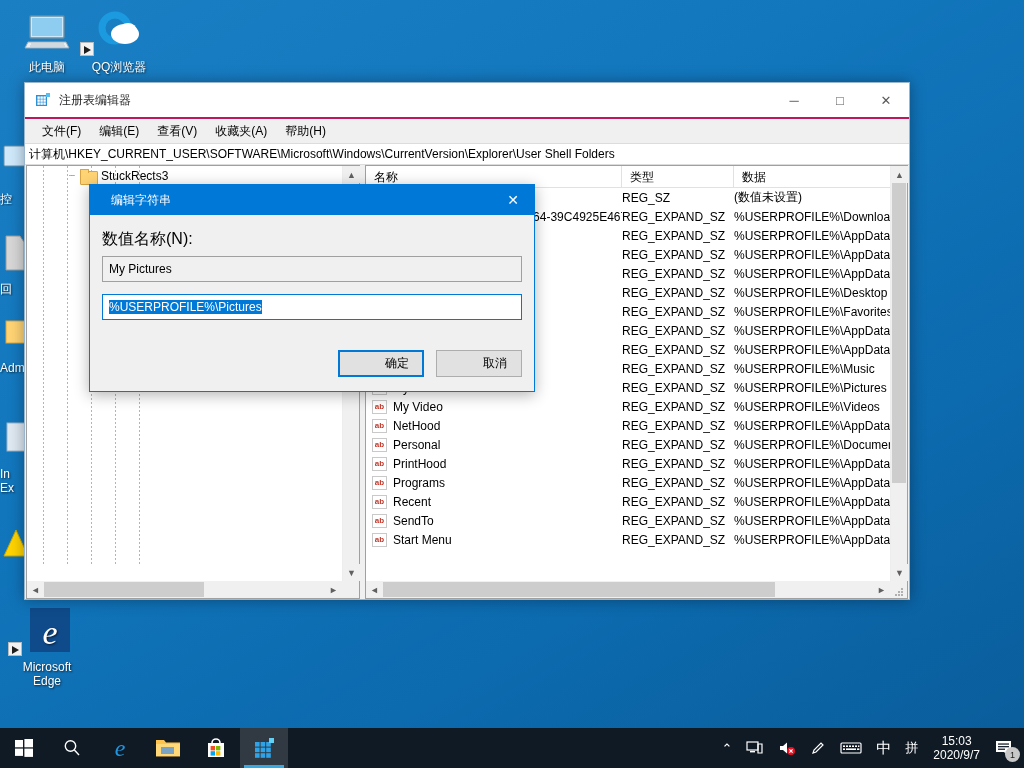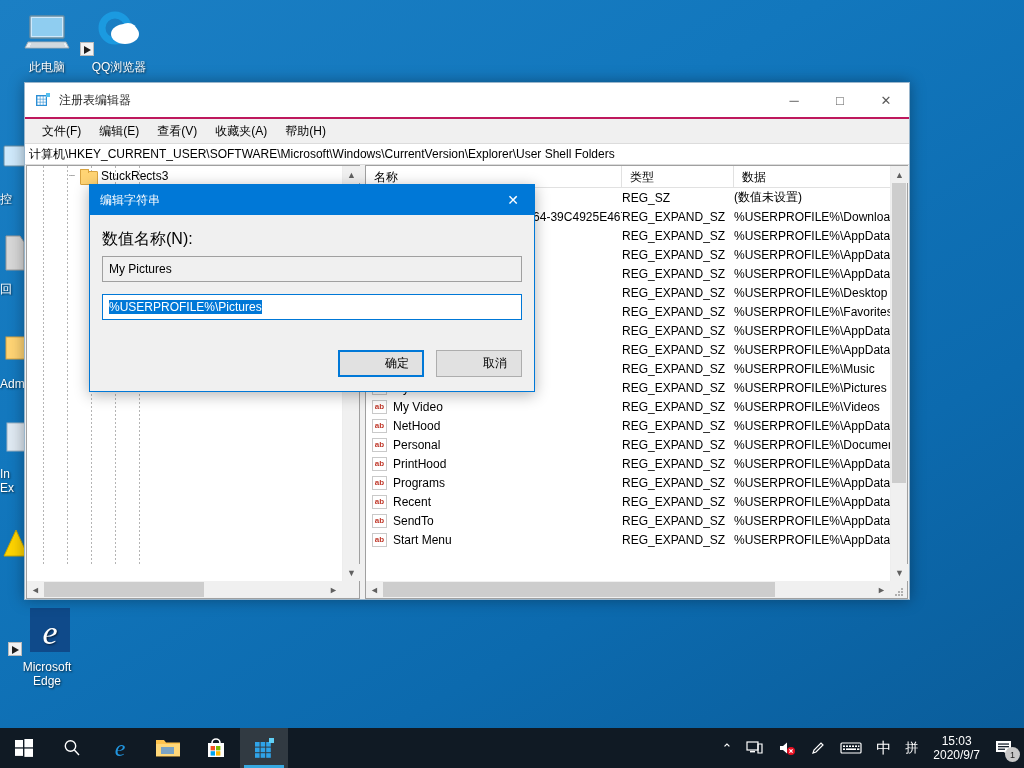--- a/index.html
+++ b/index.html
@@ -96,21 +96,21 @@
            color:#606060; font-size:9px; background:#f0f0f0; }
   .hsb .sb-btn{ position:absolute; top:0; }
   .sb-thumb{ position:absolute; background:#cdcdcd; }
   .corner{ position:absolute; right:0; bottom:0; width:17px;height:17px; background:#f0f0f0; }
 
   
   #dialog{ position:absolute; left:88px; top:183px; width:446px; height:208px;
            background:#f0f0f0; border:1px solid #0078d7;
            box-shadow:0 3px 14px rgba(0,0,0,.3); }
   #dlg-title{ height:30px; background:#0078d7; display:flex; align-items:center;
-              color:#fff; font-size:12px; padding-left:10px; }
+              color:#fff; font-size:12px; padding-left:21px; }
   #dlg-close{ margin-left:auto; width:42px; height:30px; display:flex;
               align-items:center; justify-content:center; font-size:14px; color:#fff; }
   #dlg-body{ padding:14px 12px 0 12px; }
   .dlg-label{ font-size:16px; color:#000; margin-bottom:6px; }
   .dlg-input{ height:26px; border:1px solid #a0a0a0; background:#fff;
               font-size:12px; color:#000; padding:4px 6px; display:flex; align-items:center;
               margin-bottom:12px; }
   #dlg-name-input{ background:#f0f0f0; }
   #dlg-value-input{ border:1px solid #0078d7; background:#fff; }
   .selected-text{ background:#0078d7; color:#fff; }
@@ -187,21 +187,21 @@
     <span style="font-size:12px">控</span>
   </div>
   <div class="desk-icon" style="left:0px;top:230px;width:26px;overflow:hidden;text-align:left;">
     <span class="glyph">
       <svg width="26" height="48" viewBox="0 0 26 48">
           <polygon points="6,6 20,6 24,12 24,40 6,40" fill="#d7d7d7" stroke="#9a9a9a"></polygon>
         </svg>
     </span>
     <span style="font-size:12px">回</span>
   </div>
-  <div class="desk-icon" style="left:0px;top:325px;width:26px;overflow:hidden;text-align:left;">
+  <div class="desk-icon" style="left:0px;top:309px;width:26px;overflow:hidden;text-align:left;">
     <span class="glyph">
       <svg width="26" height="48" viewBox="0 0 26 48">
           <rect x="6" y="12" width="26" height="22" fill="#ffd474" stroke="#d9a441"></rect>
         </svg>
     </span>
     <span style="font-size:12px">Adm</span>
   </div>
   <div class="desk-icon" style="left:0px;top:415px;width:26px;overflow:hidden;text-align:left;">
     <span class="glyph">
       <svg width="26" height="48" viewBox="0 0 26 48">

